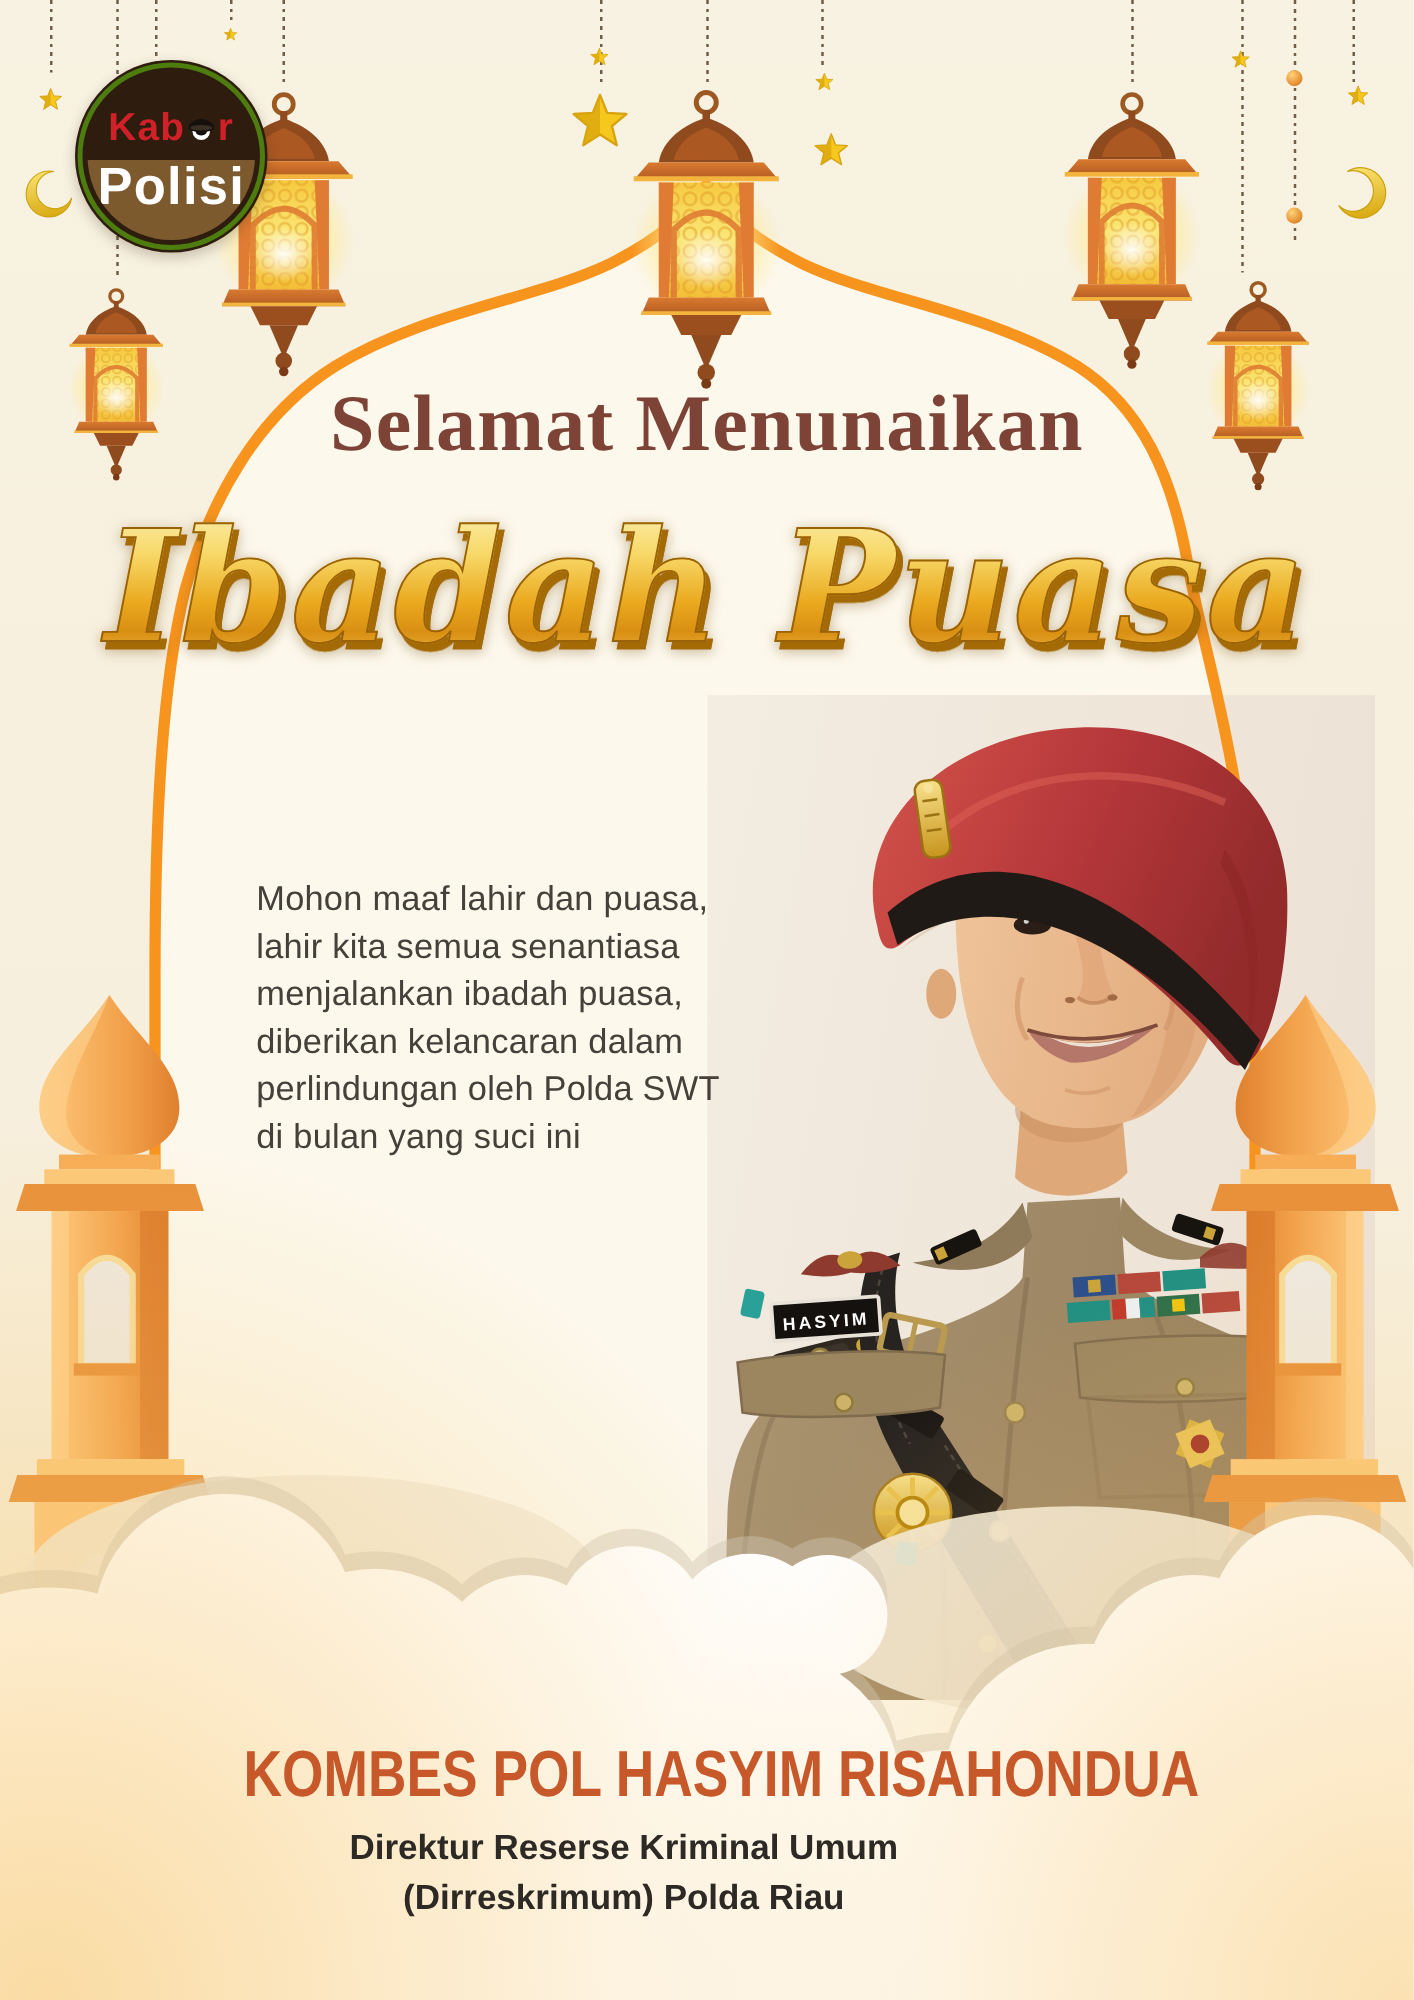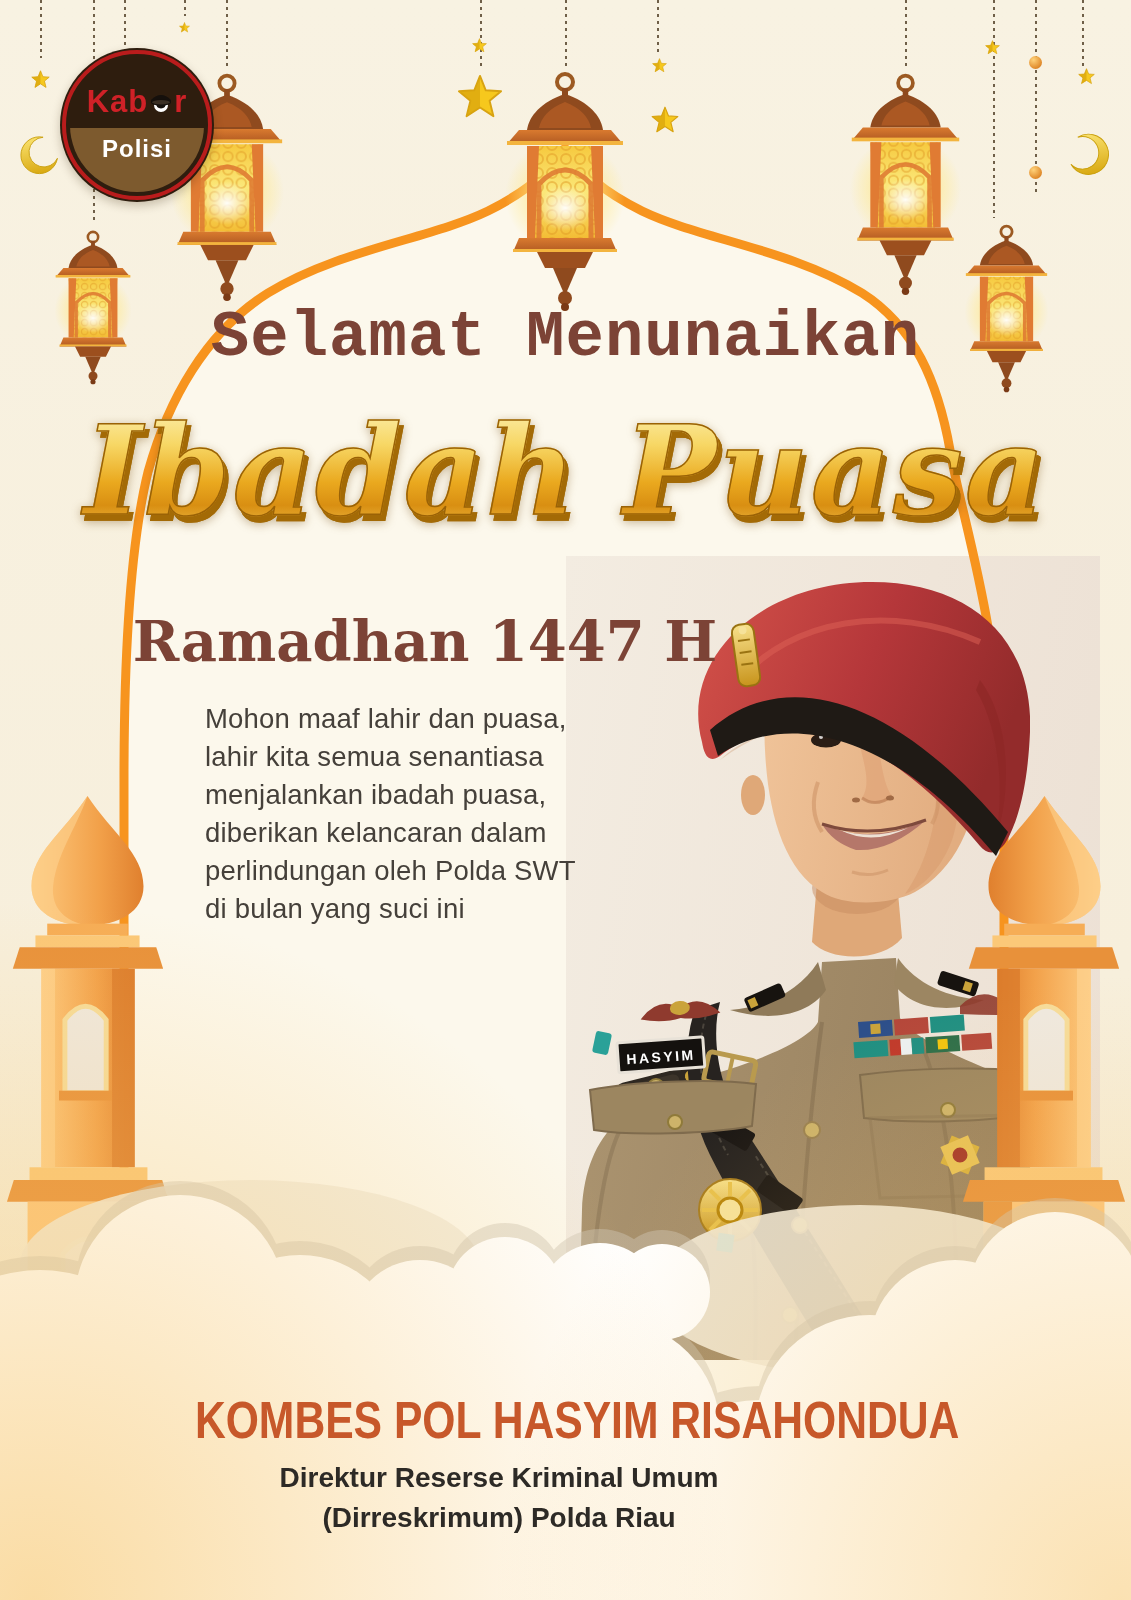--- a/index.html
+++ b/index.html
@@ -10,31 +10,31 @@
   svg{display:block;}
   
   .chain{position:absolute;width:2px;top:0;
      background-image:repeating-linear-gradient(180deg,#6f5f48 0 3px,rgba(0,0,0,0) 3px 7px);}
   .bead{position:absolute;border-radius:50%;
      background:radial-gradient(circle at 35% 30%,#ffd27a,#e08a2a 70%,#b5641c);}
   
   .logo-outer{position:absolute;left:60px;top:48px;width:154px;height:154px;border-radius:50%;
      background:#2e1d0e;display:flex;align-items:center;justify-content:center;
      box-shadow:0 4px 10px rgba(60,40,10,.25);}
-  .logo-ring{width:142px;height:142px;border-radius:50%;border:4px solid #b91c1c;
+  .logo-ring{width:142px;height:142px;border-radius:50%;border:4px solid #4d7c0f;
      display:flex;align-items:center;justify-content:center;}
   .logo-face{width:134px;height:134px;border-radius:50%;overflow:hidden;
      background:linear-gradient(180deg,#2e1d0e 0 52%,#7d5a2e 52% 100%);
      display:flex;flex-direction:column;align-items:center;justify-content:center;gap:0;}
   .logo-top{display:flex;align-items:center;font-weight:800;font-size:31px;color:#cf2127;
      letter-spacing:1px;line-height:30px;margin-top:6px;}
-  .logo-bottom{font-weight:800;font-size:24px;color:#ffffff;letter-spacing:1px;line-height:40px;margin-top:12px;}
+  .logo-bottom{font-weight:800;font-size:42px;color:#ffffff;letter-spacing:1px;line-height:40px;margin-top:12px;}
   
   .greeting{position:absolute;left:0;top:302px;width:1131px;text-align:center;
-     font-family:Liberation Mono, monospace;font-weight:700;font-size:64px;color:#7c4336;
+     font-family:Liberation Serif, serif;font-weight:700;font-size:64px;color:#7c4336;
      letter-spacing:1px;}
   .gold-title{position:absolute;left:0;top:398px;width:1131px;text-align:center;
      font-family:"DejaVu Serif",serif;font-style:italic;font-weight:700;font-size:124px;
      letter-spacing:2px;
      background:linear-gradient(180deg,#fdf3bd 0%,#f7d765 32%,#eaa91f 58%,#d98f12 74%,#f5cf5e 100%);
      -webkit-background-clip:text;background-clip:text;color:transparent;
      -webkit-text-stroke:1.5px #9a6206;
      filter:drop-shadow(4px 6px 0 #a36a06) drop-shadow(0 2px 5px rgba(110,65,0,.35));}
   .subtitle{position:absolute;left:130px;top:608px;width:590px;text-align:center;
      font-family:"DejaVu Serif",serif;font-weight:700;font-size:56px;color:#7c4336;}
@@ -451,21 +451,20 @@
           </svg>
             <span>r</span>
         </div>
         <div class="logo-bottom">Polisi</div>
       </div>
     </div>
   </div>
 
   <div class="greeting">Selamat Menunaikan</div>
   <div class="gold-title">Ibadah Puasa</div>
-  <div class="subtitle">Ramadhan 1447 H</div>
 
   <div class="message">
     <span>Mohon maaf lahir dan puasa,</span>
     <span>lahir kita semua senantiasa</span>
     <span>menjalankan ibadah puasa,</span>
     <span>diberikan kelancaran dalam</span>
     <span>perlindungan oleh Polda SWT</span>
     <span>di bulan yang suci ini</span>
   </div>
 

